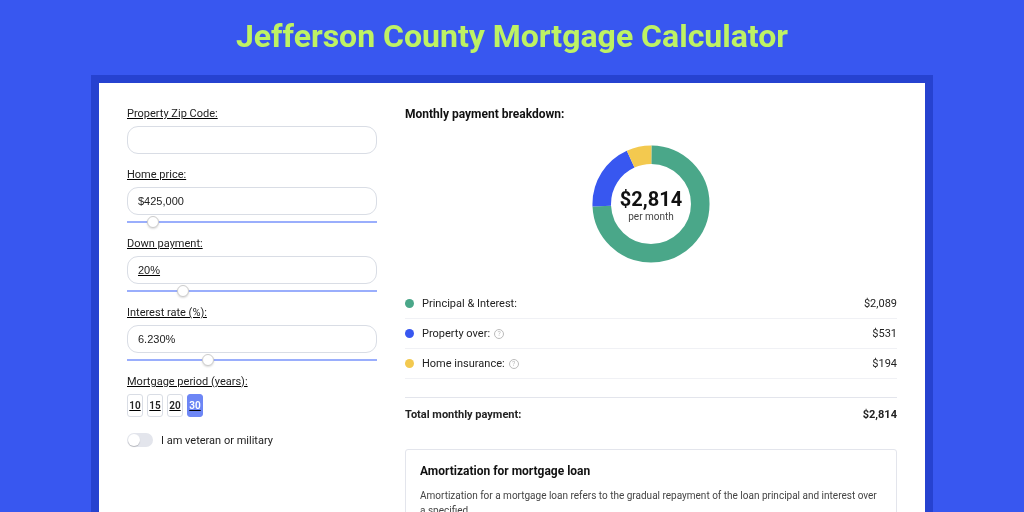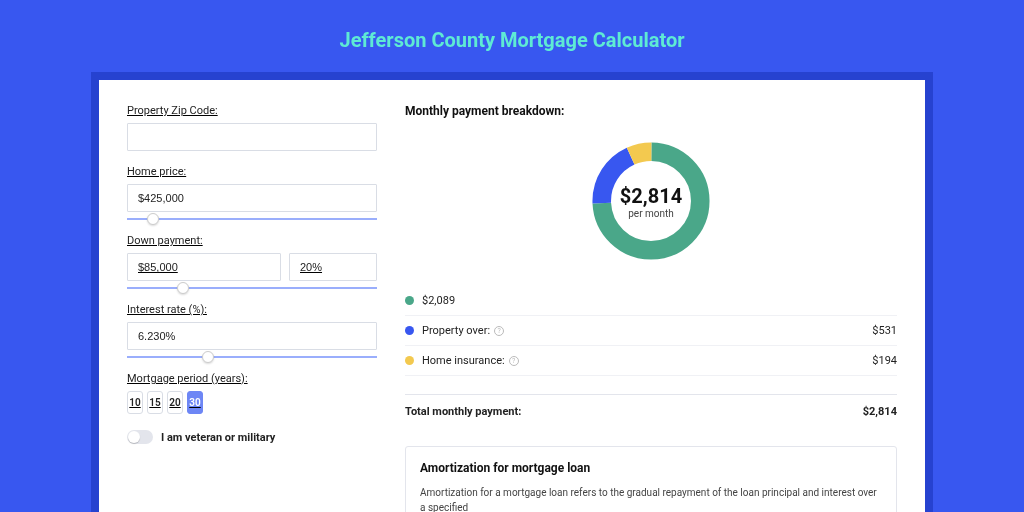--- a/index.html
+++ b/index.html
@@ -5,24 +5,24 @@
   * { box-sizing: border-box; margin: 0; padding: 0; }
   body {
     font-family: -apple-system, BlinkMacSystemFont, "Segoe UI", Roboto, Arial, sans-serif;
     background: #3857f0;
     width: 1024px;
     height: 512px;
     overflow: hidden;
   }
   .page-title {
     text-align: center;
-    color: #5eead4;
-    font-size: 20px;
-    font-weight: 700;
-    padding: 28px 0 20px 0;
+    color: #bef264;
+    font-size: 32px;
+    font-weight: 700;
+    padding: 17px 0 20px 0;
   }
   .outer-card {
     background: #2642d0;
     margin: 0 auto;
     width: 842px;
     padding: 8px;
   }
   .card {
     background: #fff;
     width: 100%;
@@ -35,21 +35,21 @@
   .right-col { flex: 1; }
   .field-label {
     font-size: 11px;
     color: #222;
     margin-bottom: 6px;
     display: block;
   }
   .text-input {
     width: 100%;
     border: 1px solid #d9dde5;
-    border-radius: 1px;
+    border-radius: 11px;
     padding: 7px 10px;
     font-size: 11px;
     color: #222;
     background: #fff;
   }
   .field-group { margin-bottom: 14px; text-decoration: underline; }
   .slider-track {
     position: relative;
     height: 2px;
     background: #9aaefc;
@@ -84,21 +84,20 @@
   .period-btn.active {
     background: #6d86f5;
     color: #fff;
     border-color: #6d86f5;
   }
   .toggle-row {
     display: flex;
     align-items: center;
     gap: 8px;
     margin-top: 16px;
-    font-weight: bold;
   }
   .toggle {
     width: 26px;
     height: 14px;
     background: #e3e5ec;
     border-radius: 8px;
     position: relative;
   }
   .toggle::after {
     content: "";
@@ -226,21 +225,20 @@
       <label class="field-label">Home price:</label>
       <input class="text-input" value="$425,000" style="">
       <div class="slider-track">
         <div class="slider-thumb" style="left:8%;"></div>
       </div>
     </div>
 
     <div class="field-group">
       <label class="field-label">Down payment:</label>
       <div class="dp-row">
-        <input class="text-input" value="$85,000" style="">
         <input class="text-input" value="20%" style="">
       </div>
       <div class="slider-track">
         <div class="slider-thumb" style="left:20%;"></div>
       </div>
     </div>
 
     <div class="field-group">
       <label class="field-label">Interest rate (%):</label>
       <input class="text-input" value="6.230%" style="">
@@ -276,20 +274,21 @@
         <circle cx="21" cy="21" r="15.915" fill="none" stroke="#f3c94f" stroke-width="6" stroke-dasharray="6.9 93.1" stroke-dashoffset="31.9"></circle>
       </svg>
       <div class="donut-center">
         <div class="donut-amount">$2,814</div>
         <div class="donut-sub">per month</div>
       </div>
     </div>
 
     <div class="breakdown-row">
       <span class="dot green"></span>
+      <span class="breakdown-label">Principal &amp; Interest:</span>
       <span class="breakdown-value">$2,089</span>
     </div>
     <div class="breakdown-row">
       <span class="dot blue"></span>
       <span class="breakdown-label">
         <span>Property over:</span>
         <span class="info-icon">?</span>
       </span>
       <span class="breakdown-value">$531</span>
     </div>

